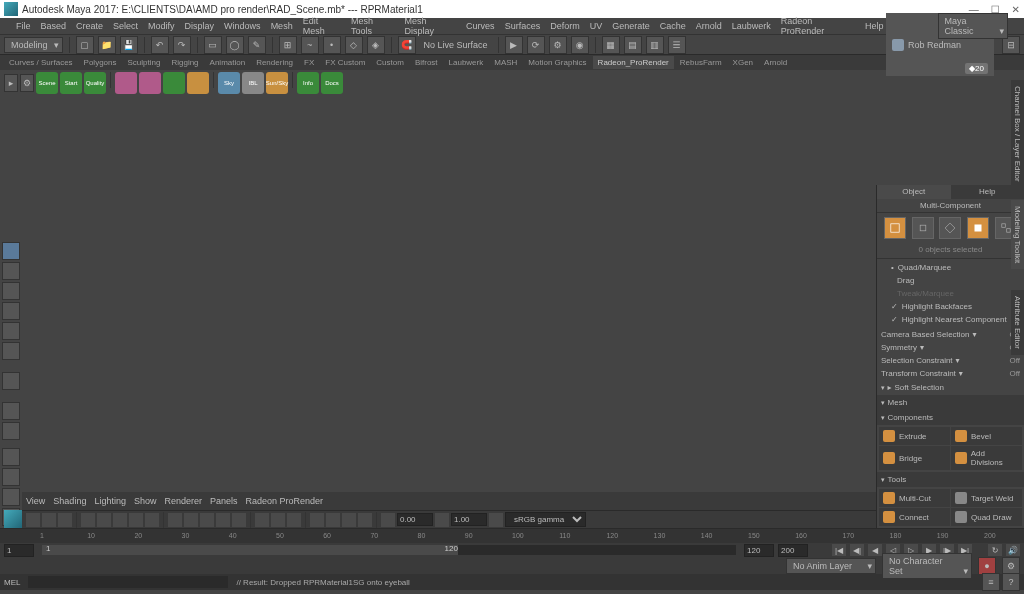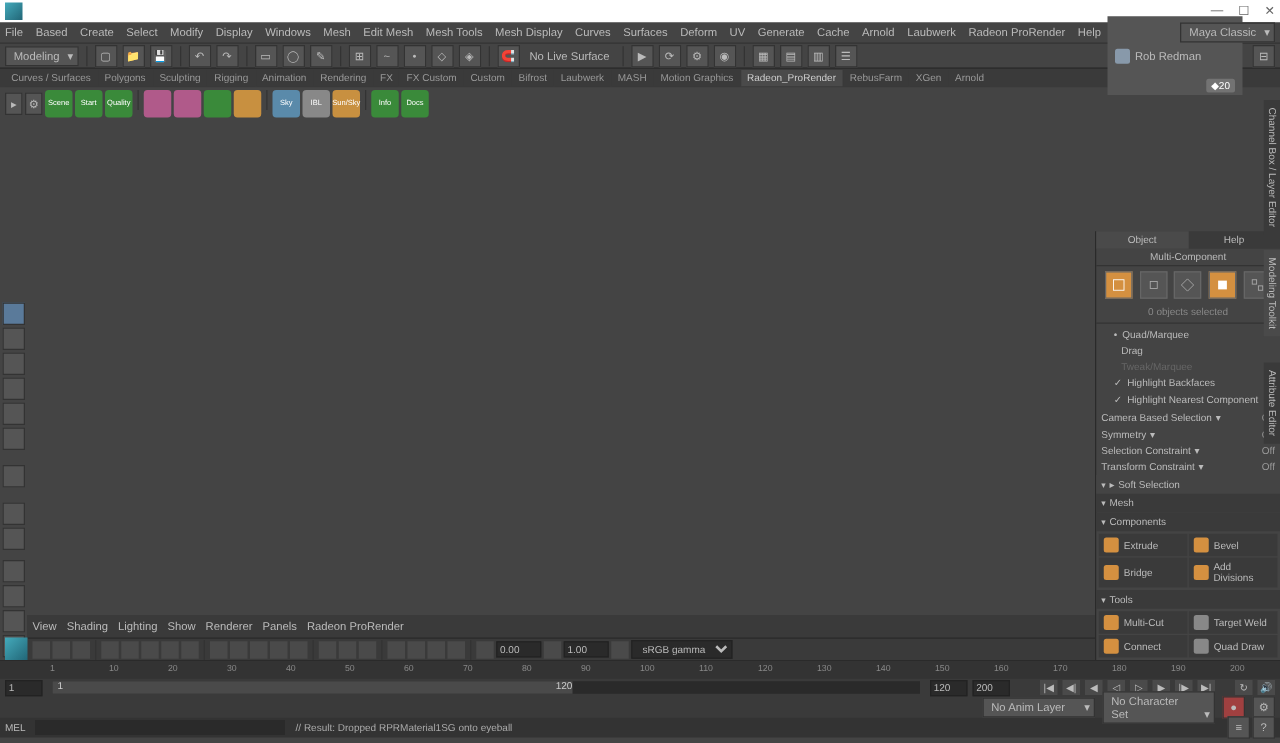--- a/index.html
+++ b/index.html
@@ -1,20 +1,20 @@
 <!DOCTYPE html>
 <html><head>
 <meta charset="utf-8">
 <style>
 * { margin:0; padding:0; box-sizing:border-box; font-family:Arial,sans-serif; }
 body { width:1024px; height:594px; background:#444; color:#bbb; font-size:9px; overflow:hidden; }
 .titlebar { height:18px; background:#fff; display:flex; align-items:center; padding:0 4px; color:#333; font-size:10px; }
 .titlebar .logo { width:14px; height:14px; background:linear-gradient(135deg,#4ab,#267); margin-right:4px; }
 .titlebar .winbtns { margin-left:auto; display:flex; gap:12px; color:#666; }
-.menubar { height:16px; background:#444; display:flex; align-items:center; padding:0 4px; gap:10px; font-size:9px; }
+.menubar { height:16px; background:#444; display:flex; align-items:center; padding:0 16px; gap:10px; font-size:9px; }
 .menubar span { cursor:pointer; }
 .menubar .right { margin-left:auto; display:flex; gap:8px; align-items:center; }
 .toolbar1 { height:20px; background:#444; display:flex; align-items:center; padding:0 4px; gap:4px; border-top:1px solid #333; }
 .dropdown { background:#555; padding:2px 14px 2px 6px; border:1px solid #333; font-size:9px; position:relative; }
 .dropdown::after { content:"▾"; position:absolute; right:3px; }
 .iconbtn { width:18px; height:18px; background:#555; border:1px solid #333; display:inline-flex; align-items:center; justify-content:center; font-size:9px; }
 .sep { width:1px; height:16px; background:#333; margin:0 2px; }
 .userbox { background:#555; padding:2px 6px; display:flex; align-items:center; gap:4px; margin-left:auto; }
 .userbox .av { width:12px; height:12px; background:#89a; border-radius:2px; }
 .badge { background:#737373; color:#fff; padding:1px 4px; border-radius:2px; font-size:8px;margin-top:48px; }
@@ -85,20 +85,21 @@
 .trackfill { position:absolute; left:0; top:0; height:100%; width:60%; background:#4a4a4a; }
 .statusbar { height:16px; background:#333; display:flex; align-items:center; padding:0 4px; gap:8px; font-size:8px; }
 .statusinput { flex:0 0 200px; height:12px; background:#2a2a2a; }
 .statusmsg { color:#aaa; }
 </style>
 </head>
 <body>
 
 <div class="titlebar">
   <div class="logo"></div>
+  <span>Autodesk Maya 2017: E:\CLIENTS\DA\AMD pro render\RAD_Scene.mb* --- RPRMaterial1</span>
   <div class="winbtns">
     <span>—</span>
     <span>☐</span>
     <span>✕</span>
   </div>
 </div>
 
 <div class="menubar">
   <span>File</span>
   <span>Based</span>

